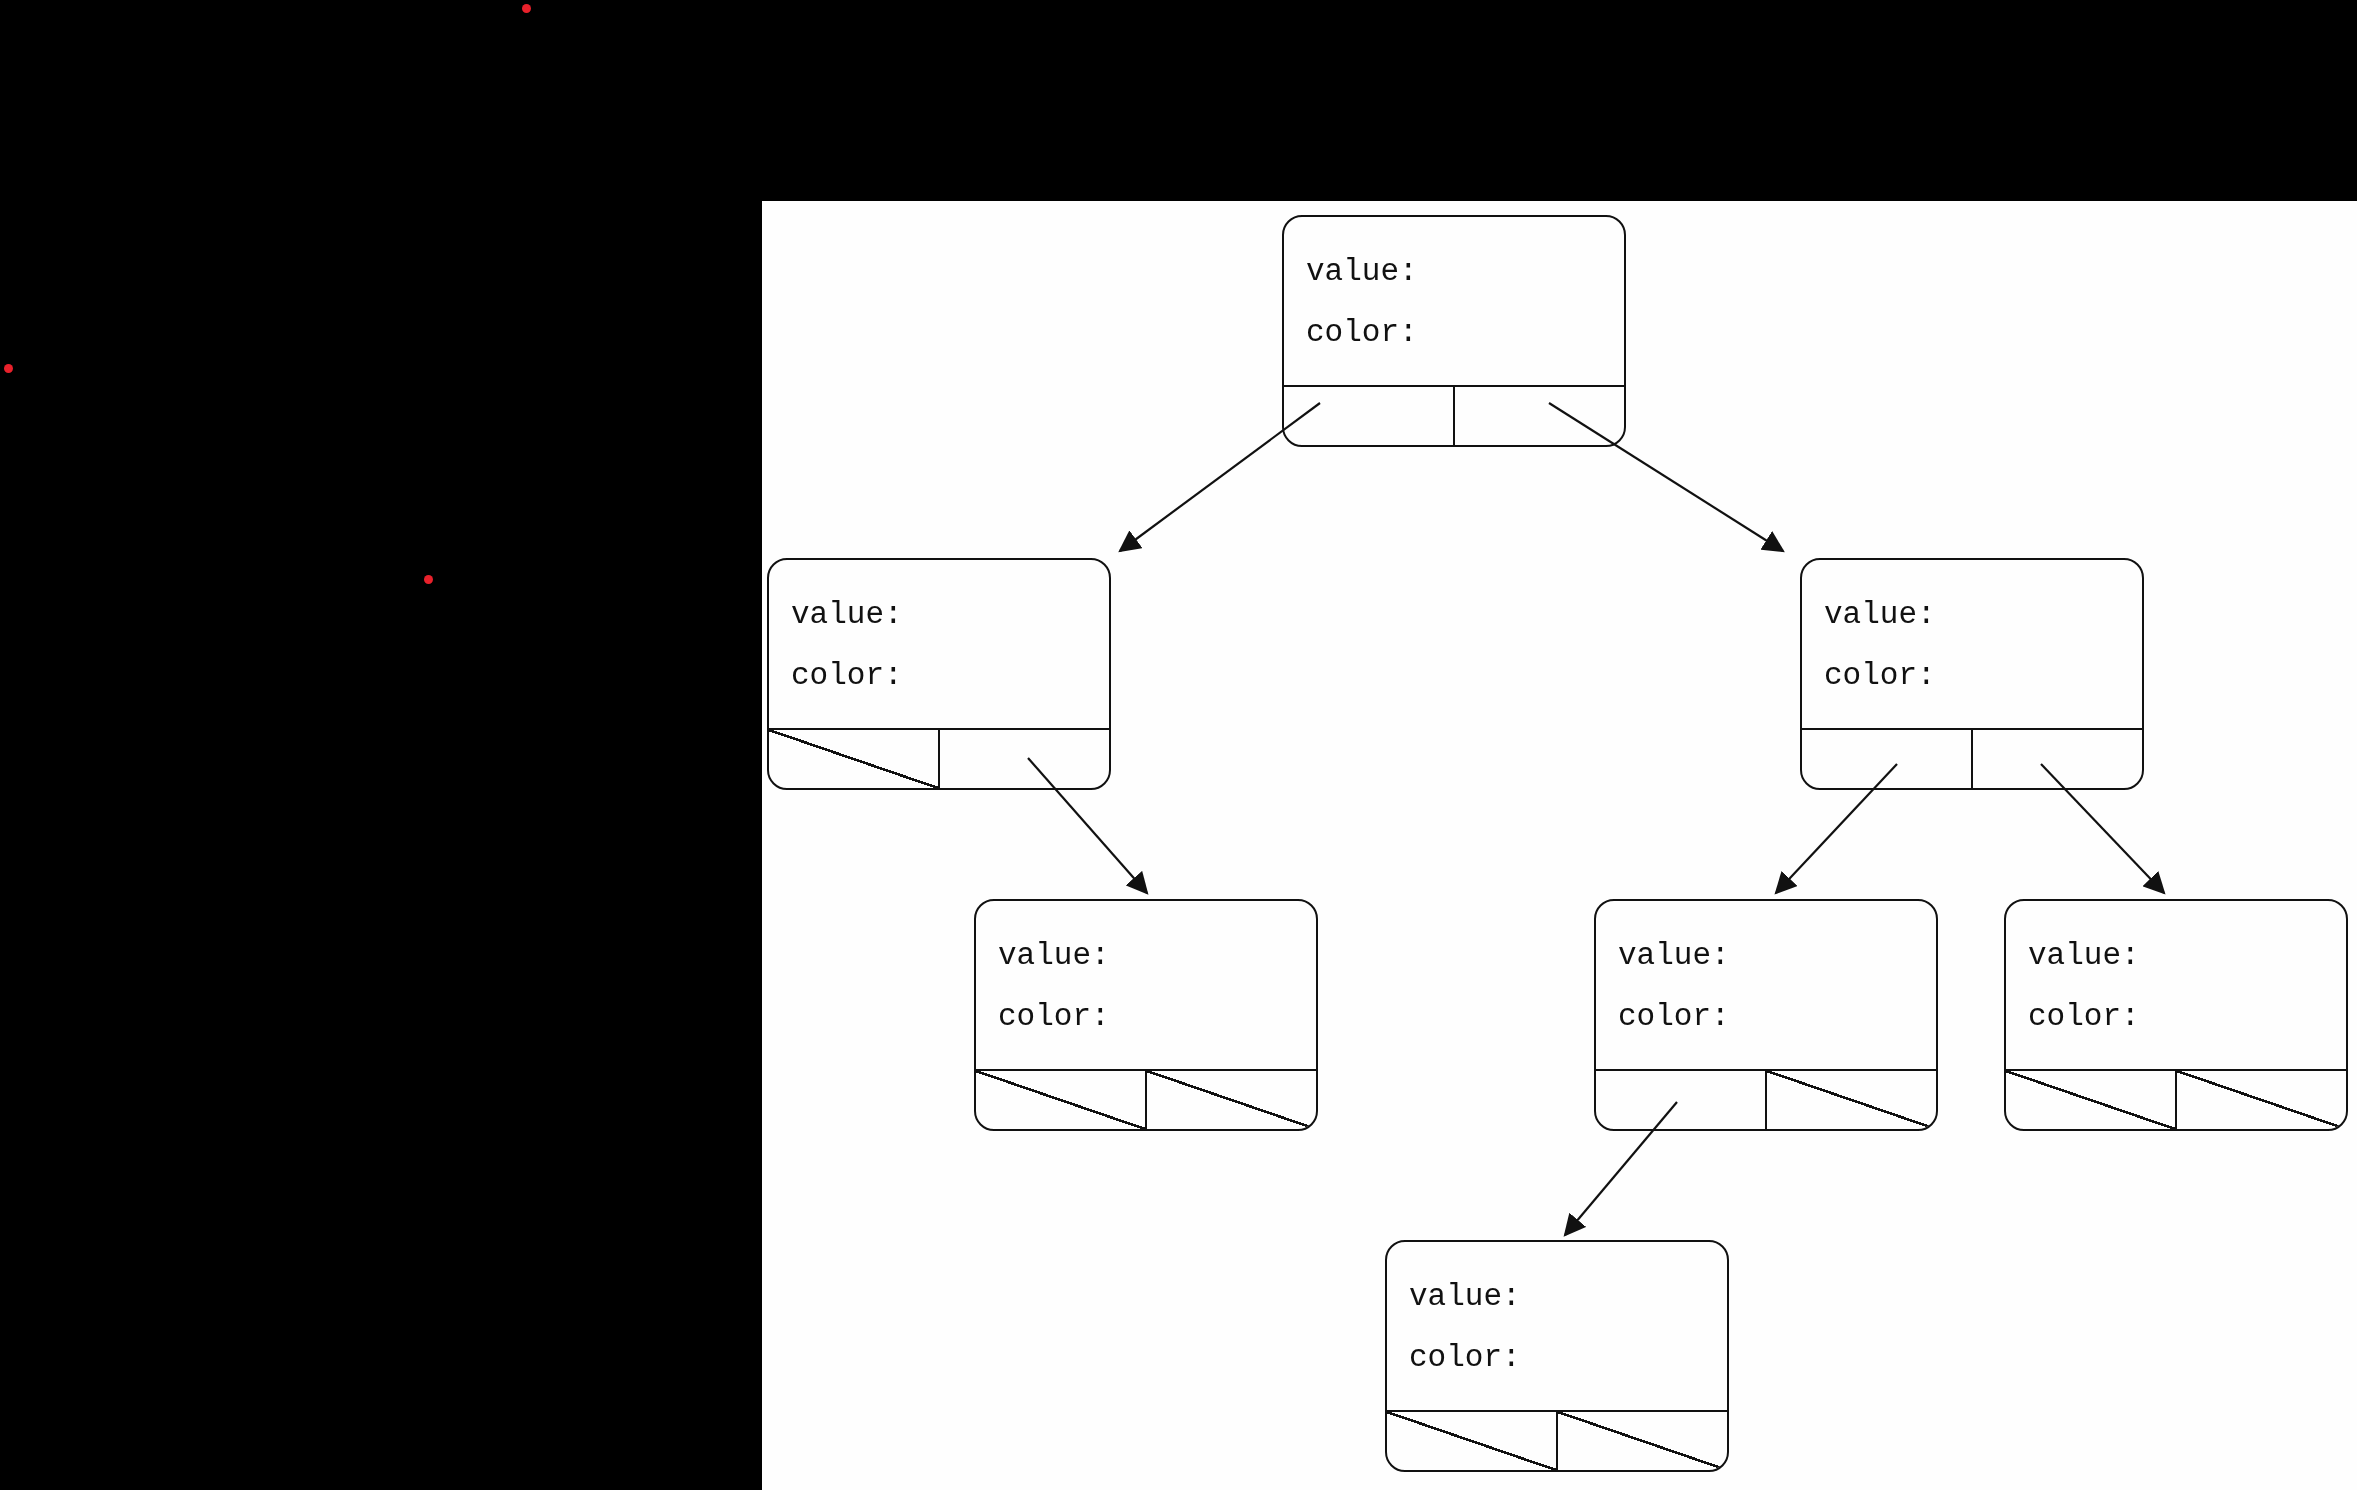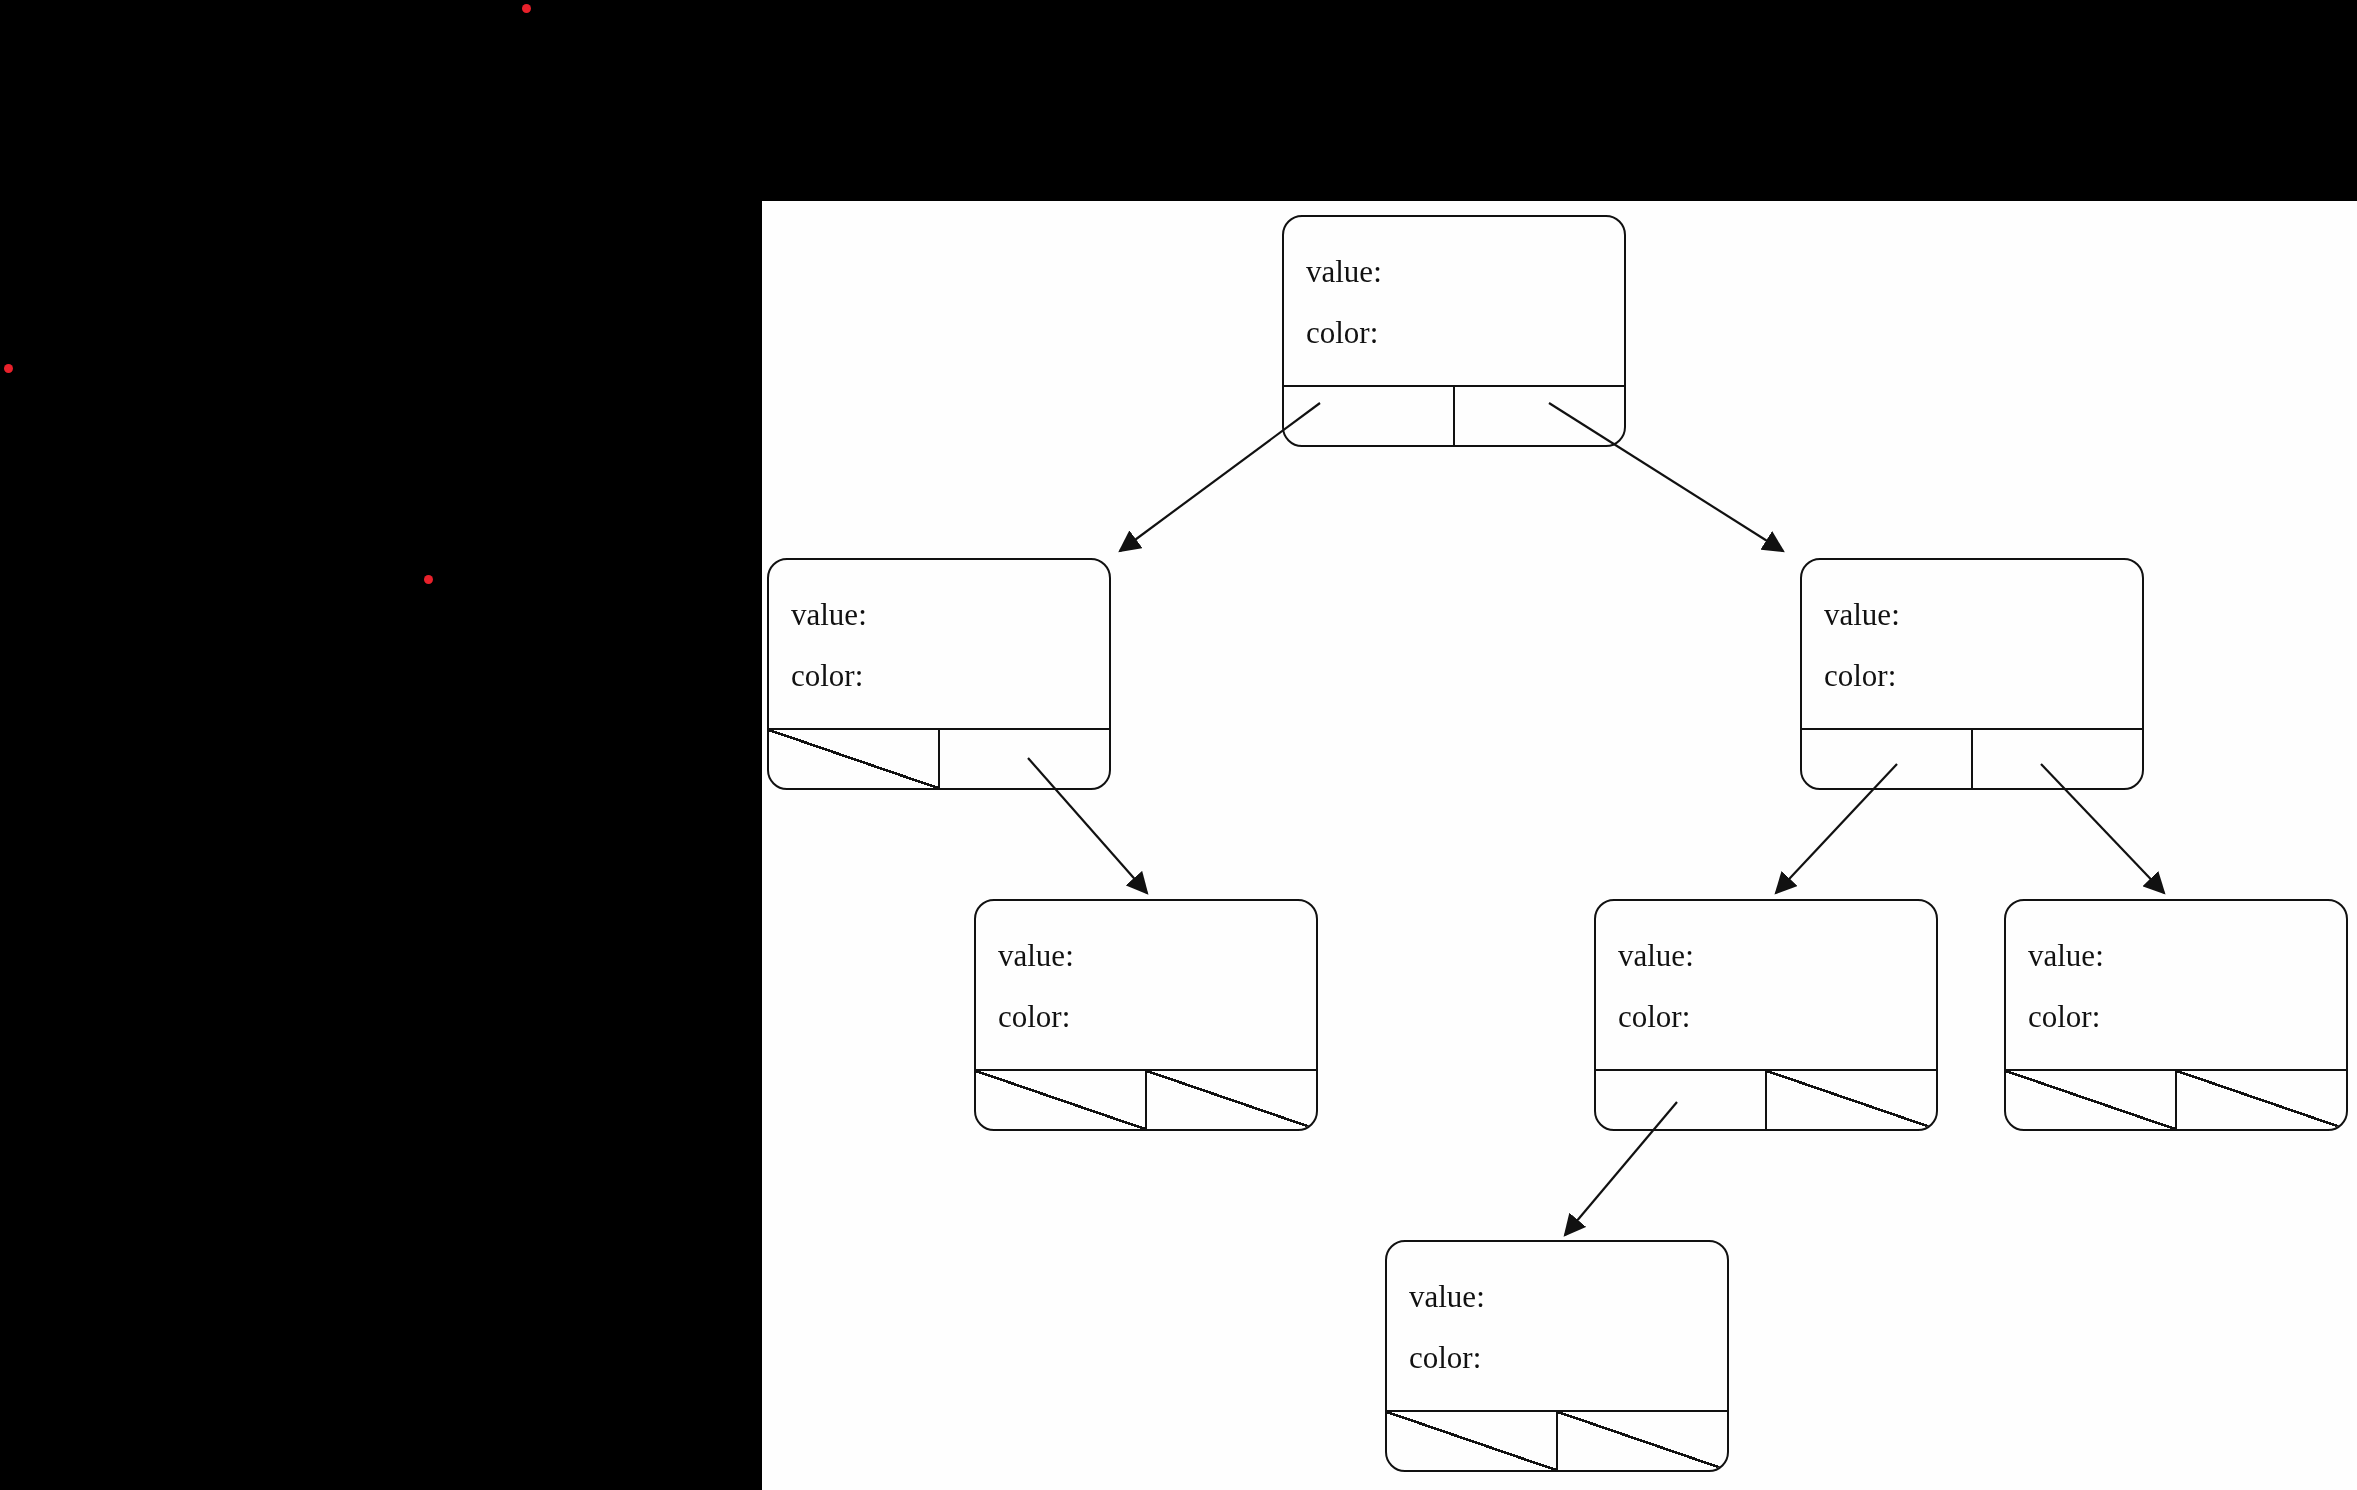--- a/index.html
+++ b/index.html
@@ -25,20 +25,21 @@
     border-radius: 20px;
     display: flex; flex-direction: column;
     overflow: hidden;
   }
   .node-body { flex: 1; padding: 24px 0 0 22px; }
   .field {
     font-size: 31px;
     line-height: 61px;
     color: var(--line, #000);
     white-space: nowrap;
+    font-family: Liberation Mono, monospace;
   }
   .node-pointers {
     height: 60px;
     border-top: 2px solid var(--line, #000);
     display: flex;
   }
   .cell { flex: 1; position: relative; }
   .cell.right { border-left: 2px solid var(--line, #000); }
   .cell.null-slash {
     background-image: linear-gradient(

